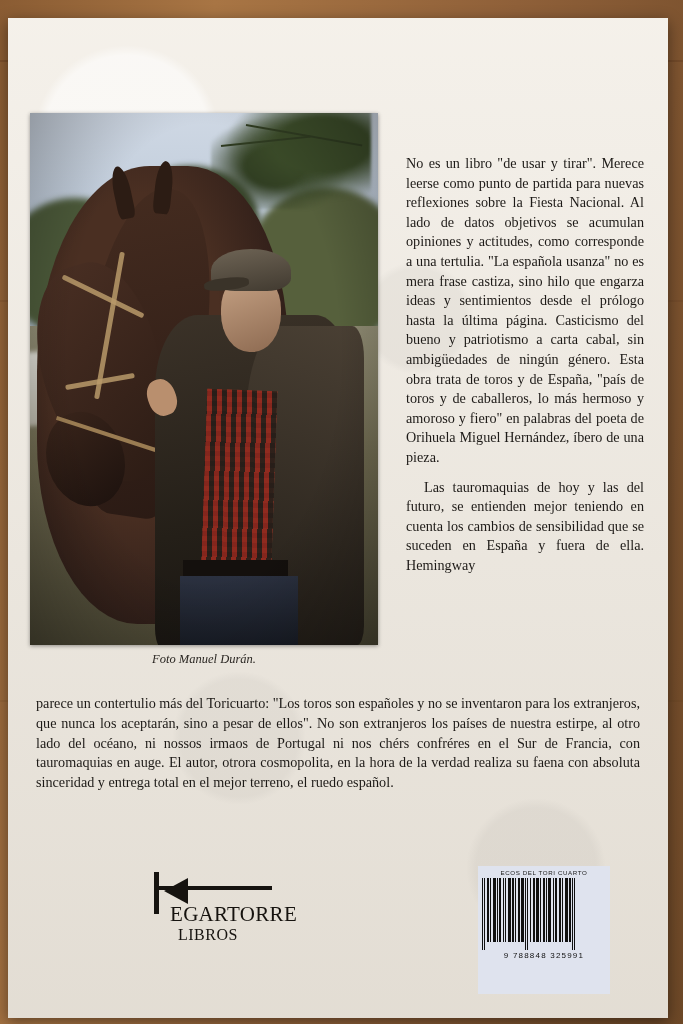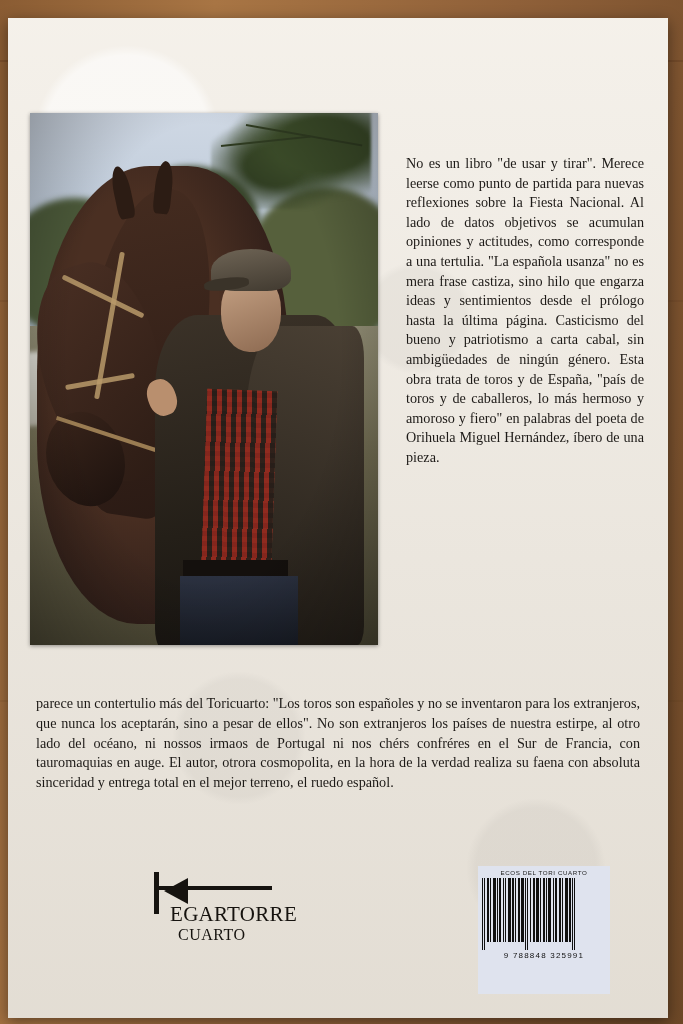--- a/index.html
+++ b/index.html
@@ -412,37 +412,39 @@
         <div class="man-head"></div>
         <div class="man-cap"></div>
         <div class="man-cap-brim"></div>
         <div class="hand"></div>
         <div class="belt"></div>
         <div class="trousers"></div>
 
         <div class="photo-vignette"></div>
       </div>
 
+      <div class="photo-caption">Foto Manuel Durán.</div>
 
       <div class="col-right">
         <p>No es un libro "de usar y tirar". Merece leerse como punto de partida para nuevas reflexiones sobre la Fiesta Nacional. Al lado de datos objetivos se acumulan opiniones y actitudes, como corresponde a una tertulia. "La española usanza" no es mera frase castiza, sino hilo que engarza ideas y sentimientos desde el prólogo hasta la última página. Casticismo del bueno y patriotismo a carta cabal, sin ambigüedades de ningún género. Esta obra trata de toros y de España, "país de toros y de caballeros, lo más hermoso y amoroso y fiero" en palabras del poeta de Orihuela Miguel Hernández, íbero de una pieza.</p>
+        <p>Las tauromaquias de hoy y las del futuro, se entienden mejor teniendo en cuenta los cambios de sensibilidad que se suceden en España y fuera de ella. Hemingway</p>
       </div>
 
       <div class="full-width-text">
         <p>parece un contertulio más del Toricuarto: "Los toros son españoles y no se inventaron para los extranjeros, que nunca los aceptarán, sino a pesar de ellos". No son extranjeros los países de nuestra estirpe, al otro lado del océano, ni nossos irmaos de Portugal ni nos chérs confréres en el Sur de Francia, con tauromaquias en auge. El autor, otrora cosmopolita, en la hora de la verdad realiza su faena con absoluta sinceridad y entrega total en el mejor terreno, el ruedo español.</p>
       </div>
 
       <div class="publisher">
         <div class="pub-mark">
           <div class="lbar"></div>
           <div class="tbar"></div>
           <div class="tri"></div>
         </div>
         <div class="pub-name">EGARTORRE</div>
-        <div class="pub-sub">CUARTO</div>
+        <div class="pub-sub">LIBROS</div>
       </div>
 
       <div class="barcode-box">
         <div class="barcode-title">ECOS DEL TORI CUARTO</div>
         <div class="bars">
           <span class="tall w0"></span>
             <span class="gap w0"></span>
             <span class="tall w0"></span>
           <span class="gap w1"></span>
           <span class="w1"></span>

